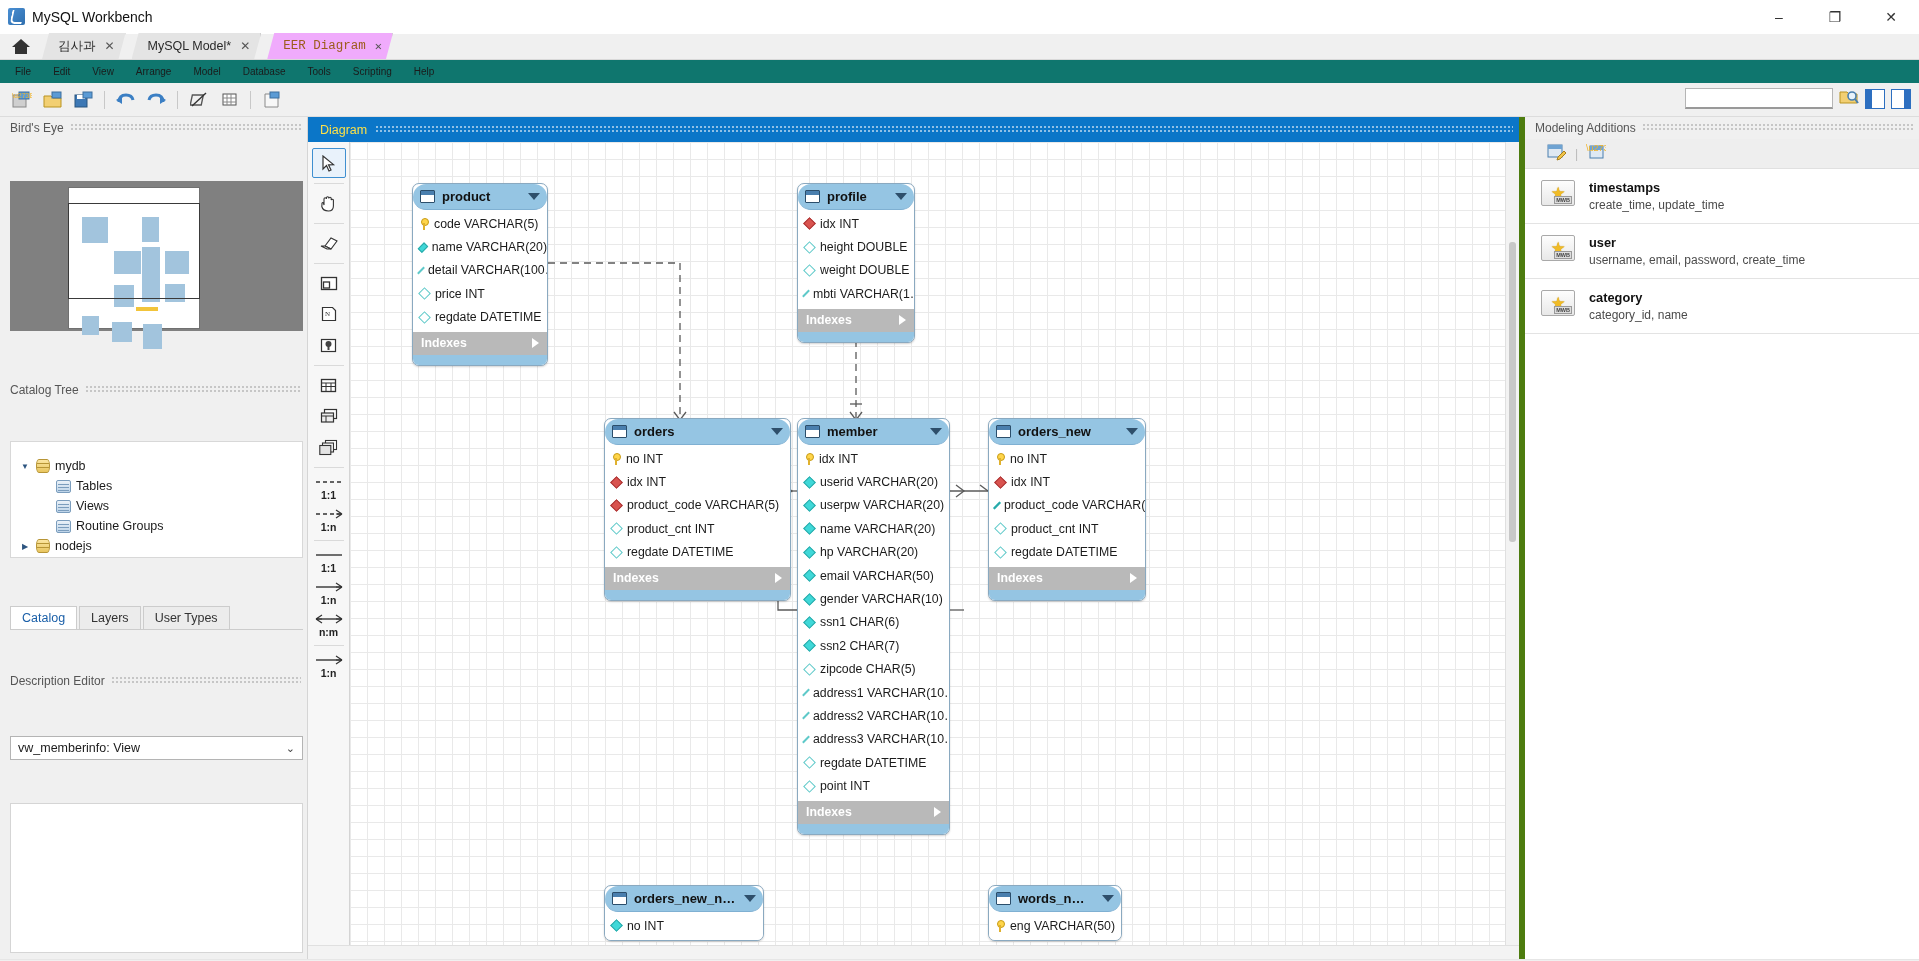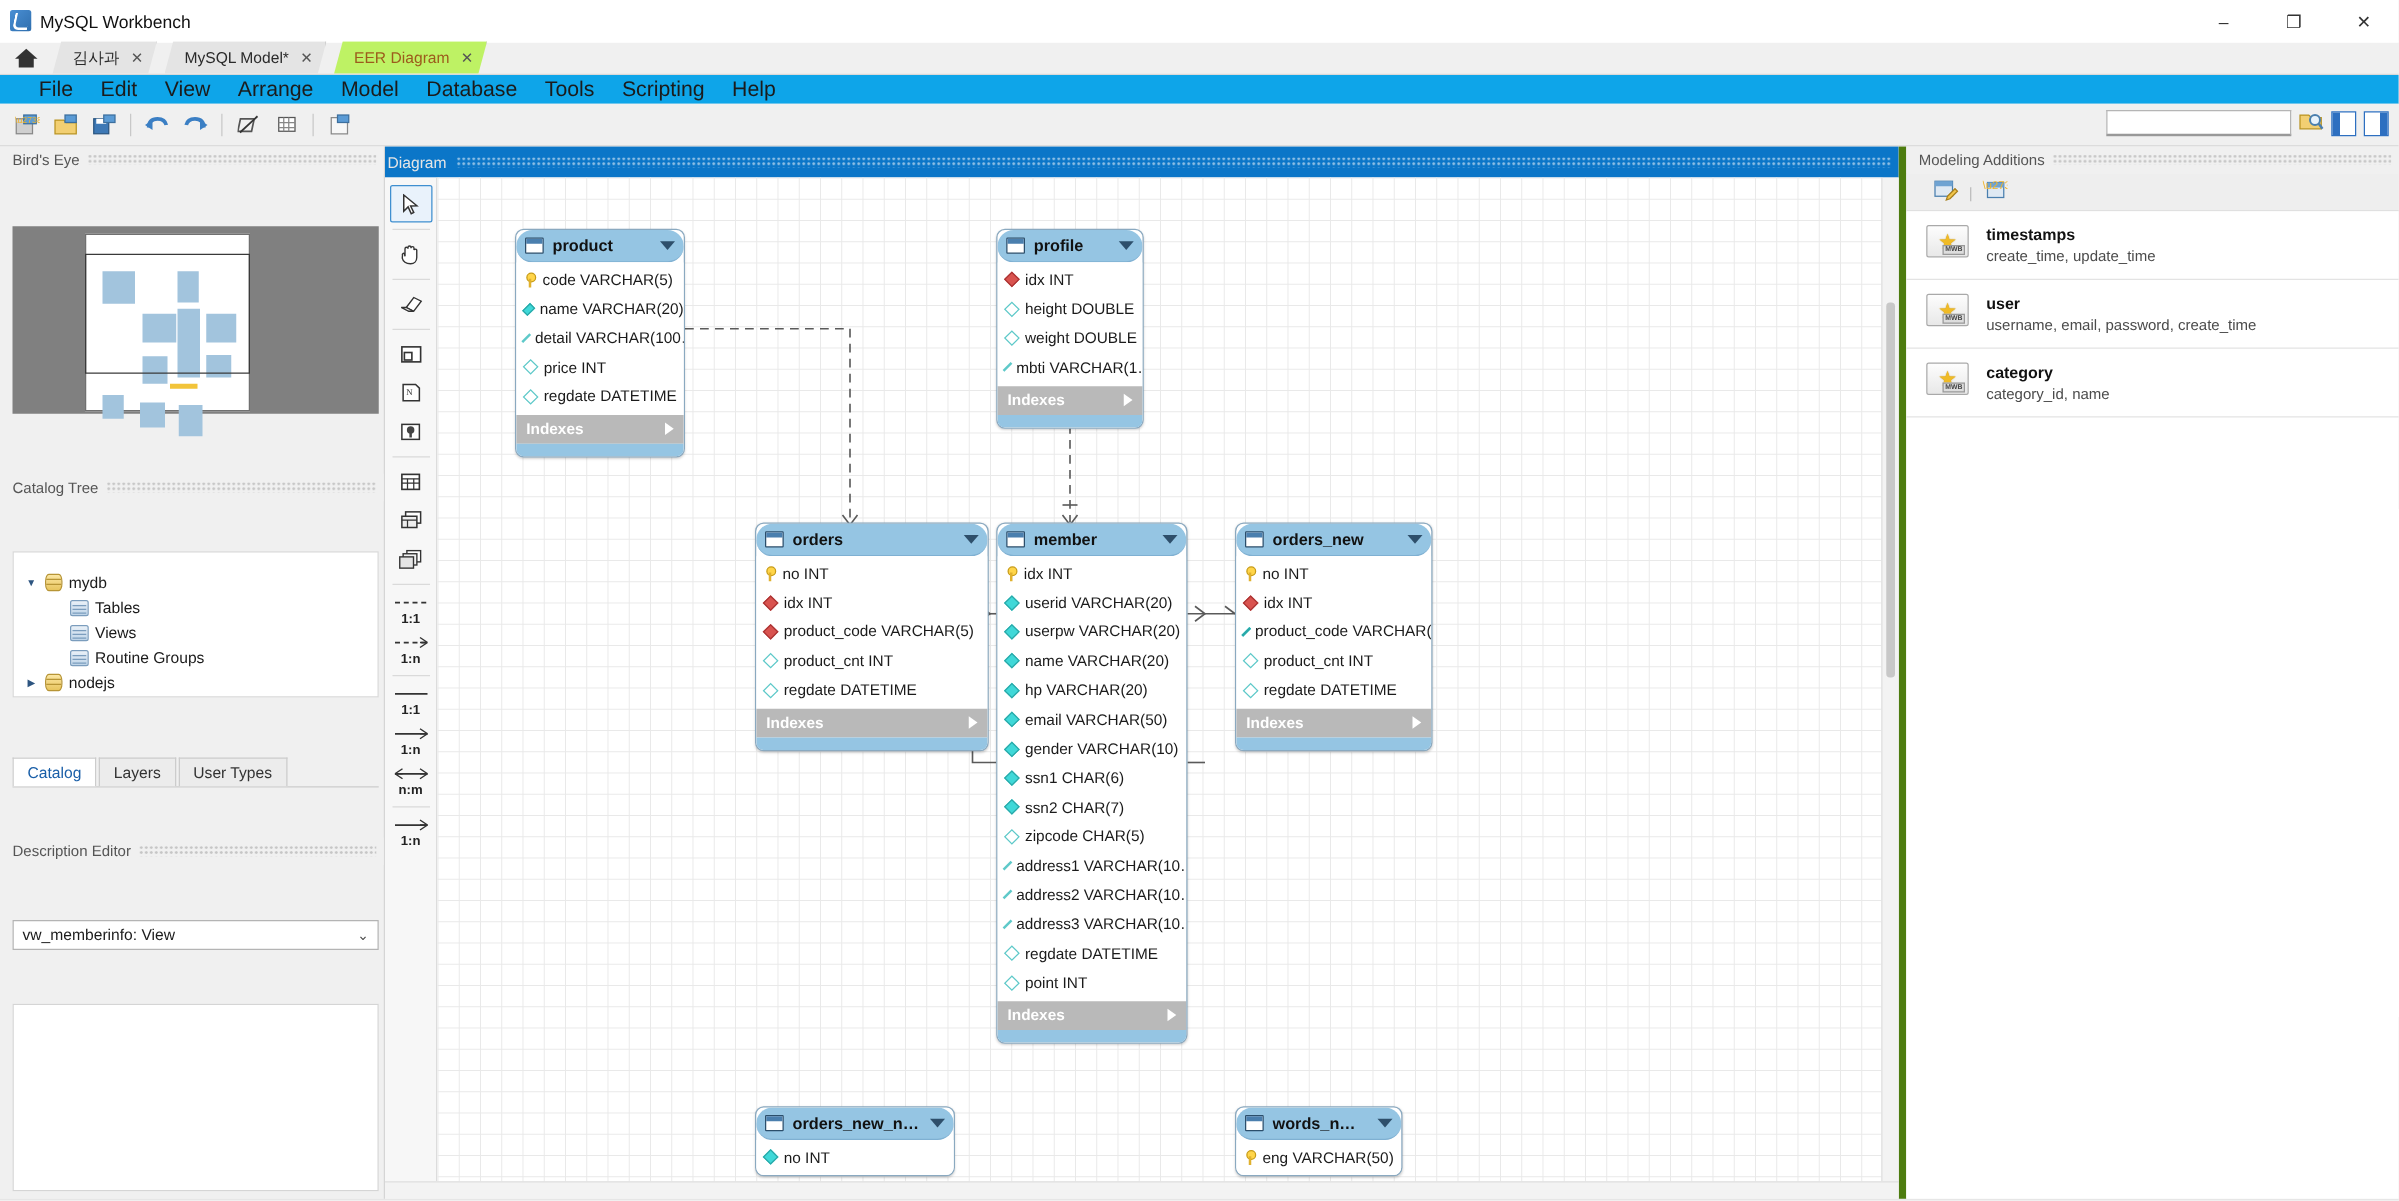--- a/index.html
+++ b/index.html
@@ -48,26 +48,26 @@
     content:""; position:absolute; left:3px; top:7px; width:12px; height:8px; background:#333;
   }
   .tab {
     height:26px; display:flex; align-items:center; gap:9px;
     padding:0 10px 0 16px; background:#e4e4e4; color:#2a2a2a;
     border-right:1px solid #cfcfcf;
     clip-path: polygon(7px 0, 100% 0, calc(100% - 7px) 100%, 0 100%);
     font-size:12.5px;
     margin-right:-6px;
   }
-  .tab.active { background:#bef264; color:#9c5c1c; }
+  .tab.active { background:#f0abfc; color:#9c5c1c;font-family:Liberation Mono, monospace; }
   .tab .x { font-size:12px; color:#555; }
 
   
-  .menubar { height:23px; background:#0ea5e9; display:flex; align-items:center;
-             padding-left:20px; gap:0; font-size:17px; }
+  .menubar { height:23px; background:#0f766e; display:flex; align-items:center;
+             padding-left:4px; gap:0; font-size:10px; }
   .menubar span { padding:3px 11px; color:#1b1b1b; }
 
   
   .maintoolbar { height:34px; background:#f0f0f0; display:flex; align-items:center;
                  border-bottom:1px solid #dcdcdc; padding-left:6px; position:relative; }
   .tb-ico { width:27px; height:24px; margin:0 2px; display:flex; align-items:center; justify-content:center; }
   .tb-sep { width:1px; height:18px; background:#c8c8c8; margin:0 5px; }
   .tb-right { position:absolute; right:8px; top:5px; display:flex; align-items:center; gap:6px; }
   .tb-search { width:148px; height:21px; background:#fff; border:1px solid #b5b5b5; border-bottom:2px solid #999; }
   .panelbtn { width:20px; height:20px; border:1px solid #2d6fc0; background:#fff; position:relative; }
@@ -114,22 +114,22 @@
   .tabsrow { height:26px; display:flex; align-items:flex-end; margin:6px 4px 0 10px; border-bottom:1px solid #ccc; }
   .ptab { padding:4px 11px; font-size:12.5px; color:#333; background:#ececec; border:1px solid #ccc;
           border-bottom:none; margin-right:2px; }
   .ptab.active { background:#fff; color:#1a5fa8; }
   .desc-select { margin:4px 4px 0 10px; height:24px; background:#fff; border:1px solid #b4b4b4;
                  display:flex; align-items:center; justify-content:space-between; padding:0 7px; font-size:12.5px; }
   .desc-area { flex:0 0 150px; margin:3px 4px 6px 10px; background:#fff; border:1px solid #d5d5d5; }
 
   
   .center { flex:1; display:flex; flex-direction:column; background:#f0f0f0; }
-  .diagram-title { height:25px; background:#0b76c8; color:#e5e5e5; display:flex; align-items:center;
-                   padding-left:2px; font-size:12.5px; gap:8px; }
+  .diagram-title { height:25px; background:#0b76c8; color:#fde047; display:flex; align-items:center;
+                   padding-left:12px; font-size:12.5px; gap:8px; }
   .diagram-title .dots2 { flex:1; height:8px; margin-right:6px;
      background-image:radial-gradient(circle, rgba(255,255,255,.55) 1px, transparent 1.2px);
      background-size:4px 4px; background-position:0 3px; }
   .canvasarea { flex:1; display:flex; position:relative; }
   .vtoolbar { width:42px; background:#f7f7f7; border-right:1px solid #d4d4d4;
               display:flex; flex-direction:column; align-items:center; padding-top:6px; }
   .vt-item { width:34px; height:30px; display:flex; align-items:center; justify-content:center; margin-bottom:1px; }
   .vt-item.sel { border:1.5px solid #3f8fd0; background:#e9f2fb; border-radius:2px; }
   .vt-sep { width:30px; height:1px; background:#dadada; margin:4px 0; }
   .vt-rel { width:36px; height:32px; display:flex; flex-direction:column; align-items:center;

